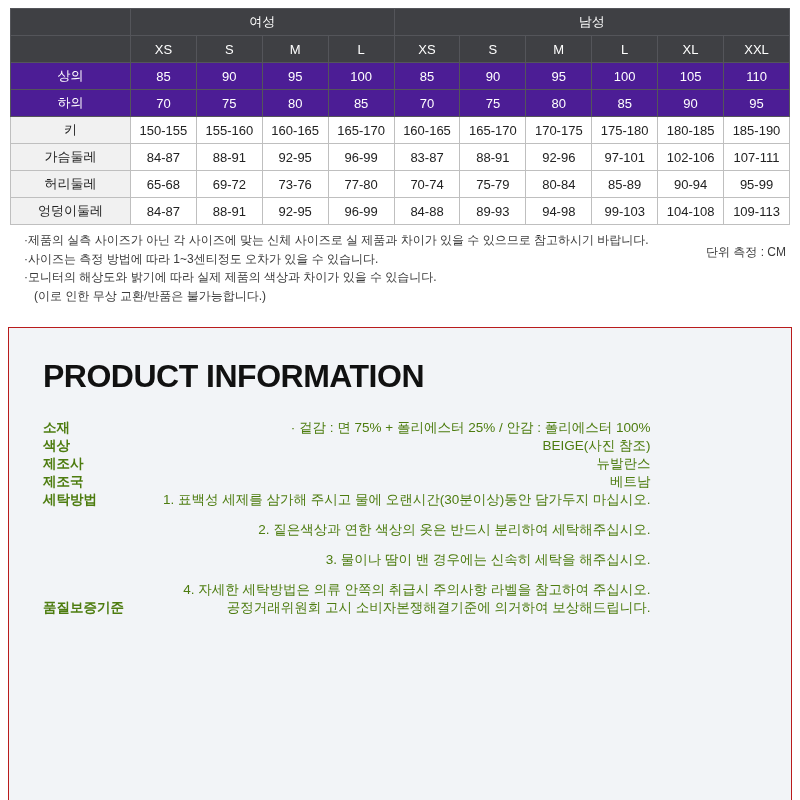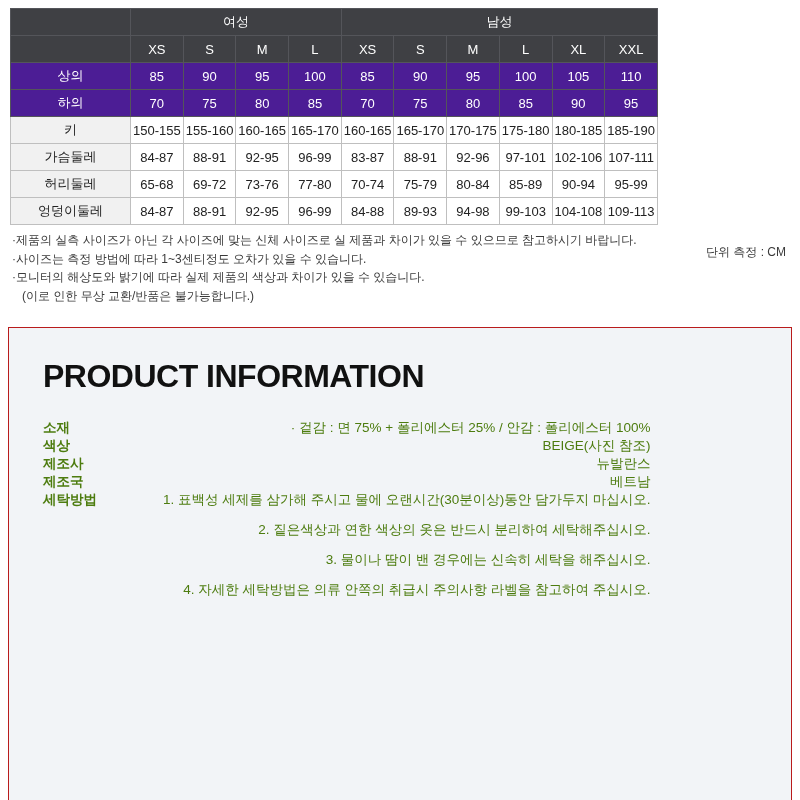--- a/index.html
+++ b/index.html
@@ -9,21 +9,21 @@
     height: 800px;
     background: #ffffff;
     font-family: "Liberation Sans", sans-serif;
     color: #222;
     overflow: hidden;
   }
 
   
   .size-wrap { padding: 8px 10px 0 10px; }
   table.size {
-    width: 648px;
+    width: 780px;
     border-collapse: collapse;
     table-layout: fixed;
     font-size: 13px;
   }
   table.size td, table.size th {
     border: 1px solid #bfbfbf;
     text-align: center;
     height: 27px;
     font-weight: normal;
     padding: 0 1px;
@@ -48,20 +48,21 @@
   .col-label { width: 120px; }
   .cell-w { width: 66px; }
 
   
   .notes {
     position: relative;
     padding: 6px 22px 0 12px;
     font-size: 12px;
     color: #3a3a3a;
     line-height: 1.55;
+    margin-left: 12px;
   }
   .notes div { white-space: nowrap; }
   .notes .indent { padding-left: 10px; }
   .unit {
     position: absolute;
     right: 14px;
     top: 18px;
     font-size: 12px;
     color: #3a3a3a;
   }
@@ -245,15 +246,21 @@
       </tr>
       <tr>
         <td class="key">세탁방법</td>
         <td class="val">
           <div class="val-line">1. 표백성 세제를 삼가해 주시고 물에 오랜시간(30분이상)동안 담가두지 마십시오.</div>
           <div class="val-line">2. 짙은색상과 연한 색상의 옷은 반드시 분리하여 세탁해주십시오.</div>
           <div class="val-line">3. 물이나 땀이 밴 경우에는 신속히 세탁을 해주십시오.</div>
           <div class="val-line">4. 자세한 세탁방법은 의류 안쪽의 취급시 주의사항 라벨을 참고하여 주십시오.</div>
         </td>
       </tr>
+      <tr>
+        <td class="key">품질보증기준</td>
+        <td class="val">
+          <div class="val-line">공정거래위원회 고시 소비자본쟁해결기준에 의거하여 보상해드립니다.</div>
+        </td>
+      </tr>
     </tbody>
   </table>
 </div>
 
 </body></html>

